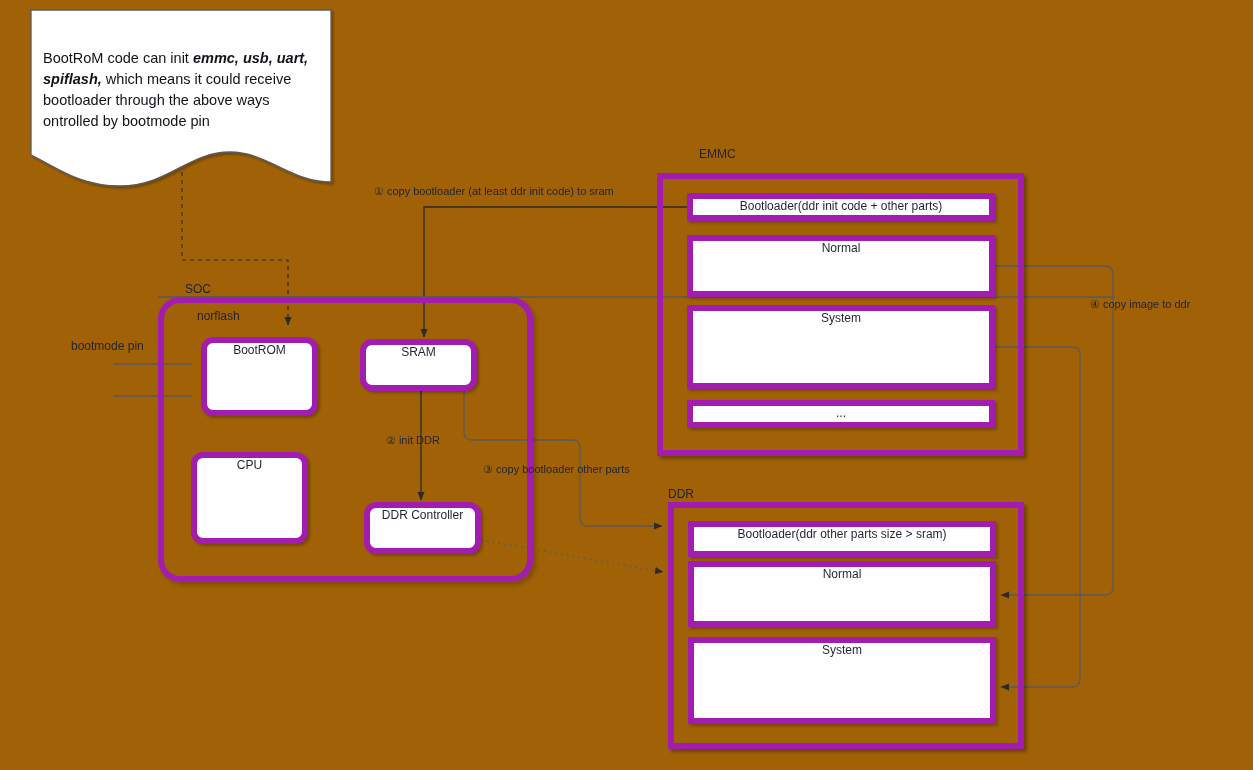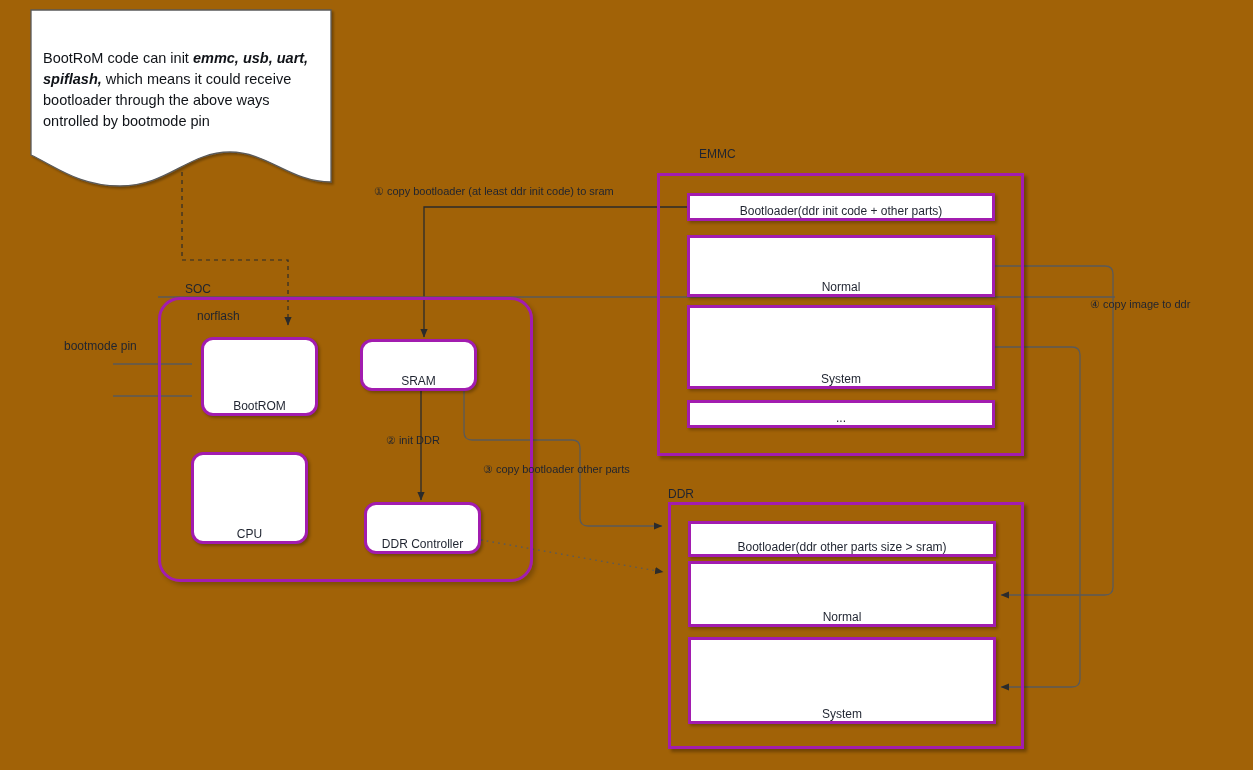--- a/index.html
+++ b/index.html
@@ -23,23 +23,23 @@
     left: 0;
     top: 0;
     width: 1253px;
     height: 770px;
     pointer-events: none;
   }
   .node {
     position: absolute;
     box-sizing: border-box;
     background: #ffffff;
-    border: 3px solid #a21caf;
+    border: 6px solid #a21caf;
     display: flex;
-    align-items: flex-end;
+    align-items: flex-start;
     justify-content: center;
     color: #1f2430;
     font-size: 12px;
     line-height: 1.2;
     text-align: center;
     box-shadow: 2px 2px 3px rgba(0,0,0,0.28);
   }
   .node.rounded {
     border-radius: 12px;
   }
@@ -155,21 +155,21 @@
   <div class="note" style="left:31px; top:26px; width:300px; height:130px;">
     <span class="txt">
       <span>BootRoM code can init </span><b>emmc, usb, uart, spiflash,</b><span> which means it could receive bootloader through the above ways ontrolled by bootmode pin</span>
     </span>
   </div>
 
   <div class="grouplabel" style="left:185px; top:282px;">SOC</div>
   <div class="node soc" style="left:158px; top:297px; width:375px; height:285px;"></div>
 
   <div class="grouplabel" style="left:197px; top:309px;">norflash</div>
-  <div class="grouplabel" style="left:64px; top:339px;text-align:center;">bootmode pin</div>
+  <div class="grouplabel" style="left:71px; top:339px;text-align:center;">bootmode pin</div>
 
   <div class="node rounded" style="left:201px; top:337px; width:117px; height:79px;">
     <span>BootROM</span>
   </div>
 
   <div class="node rounded" style="left:191px; top:452px; width:117px; height:92px;">
     <span>CPU</span>
   </div>
 
   <div class="node rounded" style="left:360px; top:339px; width:117px; height:52px;">

